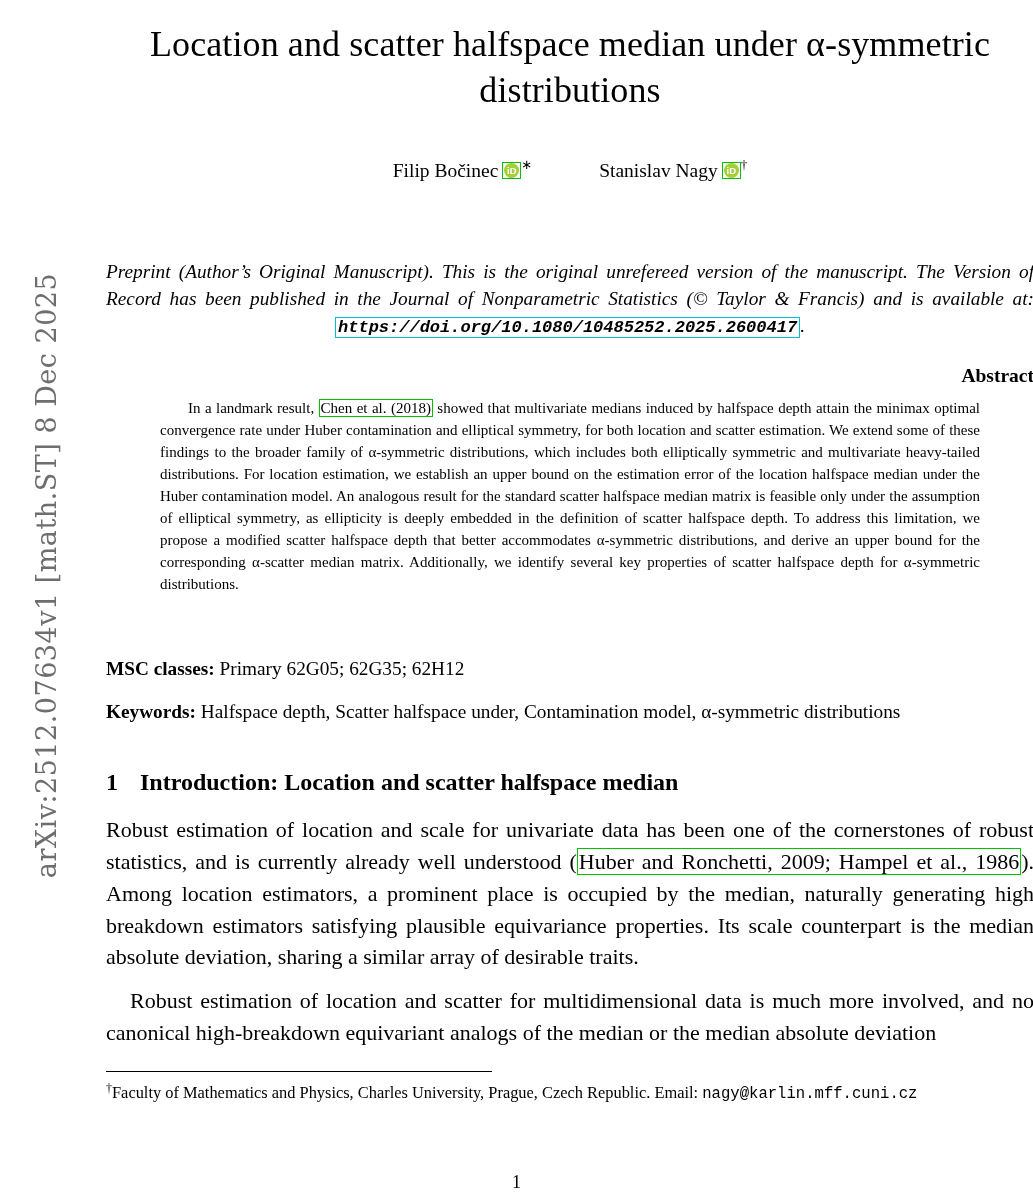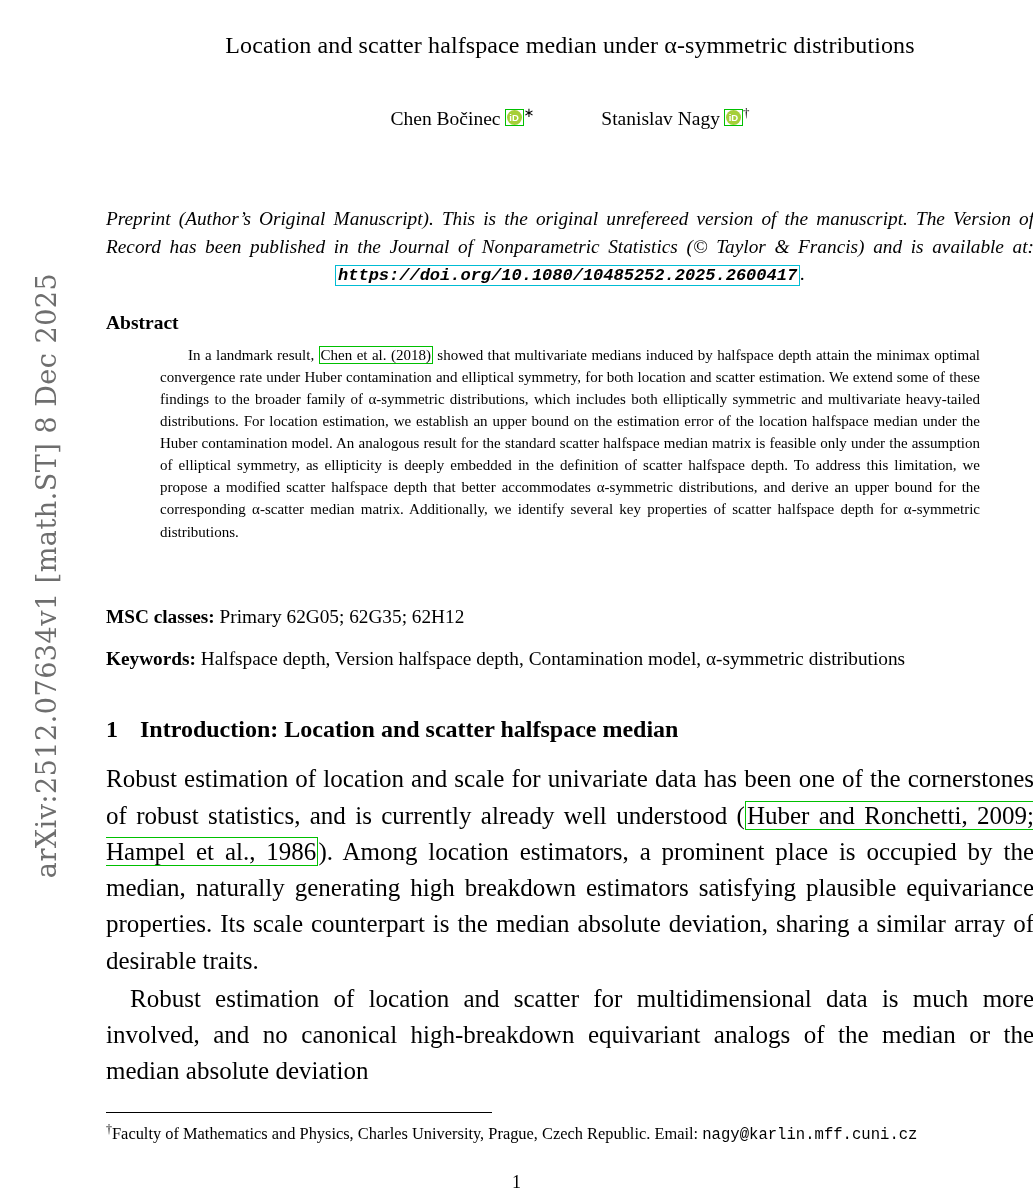--- a/index.html
+++ b/index.html
@@ -35,25 +35,25 @@
     text-align: center;
     white-space: nowrap;
   }
   .content {
     position: absolute;
     left: 106px;
     top: 0;
     width: 928px;
   }
   h1.title {
-    font-size: 24px;
+    font-size: 36px;
     font-weight: normal;
     text-align: center;
     line-height: 1.28;
-    margin: 16px;
+    margin: 7px;
     padding-top: 14px;
     letter-spacing: 0.1px;
   }
   .authors {
     margin-top: 44px;
     text-align: center;
     font-size: 19.5px;
   }
   .author {
     display: inline-block;
@@ -106,21 +106,21 @@
     font-style: italic;
     font-size: 17px;
     border: 1.3px solid #00bcd4;
     padding: 0 2px;
     font-weight: bold;
   }
   h2.abstract-head {
     margin: 24px 0 4px 0;
     font-size: 19.5px;
     font-weight: bold;
-    text-align: left;
+    text-align: right;
   }
   .abstract-body {
     margin: 10px auto 0 auto;
     width: 820px;
     font-size: 15px;
     line-height: 1.47;
     text-align: justify;
   }
   .abstract-body .indent { display: inline-block; width: 28px; }
   .cite-green {
@@ -140,25 +140,25 @@
   }
   .lbl { font-weight: bold; }
   h2.section {
     margin: 42px 0 0 0;
     font-size: 24px;
     font-weight: bold;
   }
   h2.section .secnum { margin-right: 22px; }
   .para {
     margin-top: 18px;
-    font-size: 25px;
+    font-size: 22px;
     line-height: 1.45;
     text-align: justify;
   }
-  .para.cont { margin-top: 2px; }
+  .para.cont { margin-top: 12px; }
   .para .indent { display: inline-block; width: 24px; }
   .fn-rule {
     margin-top: 22px;
     width: 386px;
     height: 1.4px;
     background: #000;
   }
   .footnotes {
     margin-top: 8px;
     font-size: 16.4px;
@@ -184,21 +184,21 @@
 <div class="page">
 
   <div class="arxiv-stamp">arXiv:2512.07634v1  [math.ST]  8 Dec 2025</div>
 
   <div class="content">
 
     <h1 class="title">Location and scatter halfspace median under α-symmetric distributions</h1>
 
     <div class="authors">
       <span class="author">
-        <span>Chen Bočinec</span><span class="orcid-box"><span class="orcid-icon"></span></span><span class="fn-mark">∗</span>
+        <span>Filip Bočinec</span><span class="orcid-box"><span class="orcid-icon"></span></span><span class="fn-mark">∗</span>
       </span>
       <span class="author">
         <span>Stanislav Nagy</span><span class="orcid-box"><span class="orcid-icon"></span></span><span class="fn-mark">†</span>
       </span>
     </div>
 
     <div class="preprint">
       <span>Preprint (Author’s Original Manuscript). This is the original unrefereed version of the manuscript. The Version of Record has been published in the Journal of Nonparametric Statistics (© Taylor &amp; Francis) and is available at: </span><span class="doi-link">https://doi.org/10.1080/10485252.2025.2600417</span><span>.</span>
     </div>
 
@@ -208,21 +208,21 @@
       <span class="indent"></span><span>In a landmark result, </span><span class="cite-green">Chen et al. (2018)</span><span> showed that multivariate medians induced by halfspace depth attain the minimax optimal convergence rate under Huber contamination and elliptical symmetry, for both location and scatter estimation. We extend some of these findings to the broader family of α-symmetric distributions, which includes both elliptically symmetric and multivariate heavy-tailed distributions. For location estimation, we establish an upper bound on the estimation error of the location halfspace median under the Huber contamination model. An analogous result for the standard scatter halfspace median matrix is feasible only under the assumption of elliptical symmetry, as ellipticity is deeply embedded in the definition of scatter halfspace depth. To address this limitation, we propose a modified scatter halfspace depth that better accommodates α-symmetric distributions, and derive an upper bound for the corresponding α-scatter median matrix. Additionally, we identify several key properties of scatter halfspace depth for α-symmetric distributions.</span>
     </div>
 
     <div class="msc">
       <span class="lbl">MSC classes:</span>
       <span>Primary 62G05; 62G35; 62H12</span>
     </div>
 
     <div class="keywords">
       <span class="lbl">Keywords:</span>
-      <span>Halfspace depth, Version halfspace depth, Contamination model, α-symmetric distributions</span>
+      <span>Halfspace depth, Scatter halfspace under, Contamination model, α-symmetric distributions</span>
     </div>
 
     <h2 class="section">
       <span class="secnum">1</span><span>Introduction: Location and scatter halfspace median</span>
     </h2>
 
     <div class="para">
       <span>Robust estimation of location and scale for univariate data has been one of the cornerstones of robust statistics, and is currently already well understood (</span><span class="cite-green">Huber and Ronchetti, 2009; Hampel et al., 1986</span><span>). Among location estimators, a prominent place is occupied by the median, naturally generating high breakdown estimators satisfying plausible equivariance properties. Its scale counterpart is the median absolute deviation, sharing a similar array of desirable traits.</span>
     </div>
 

